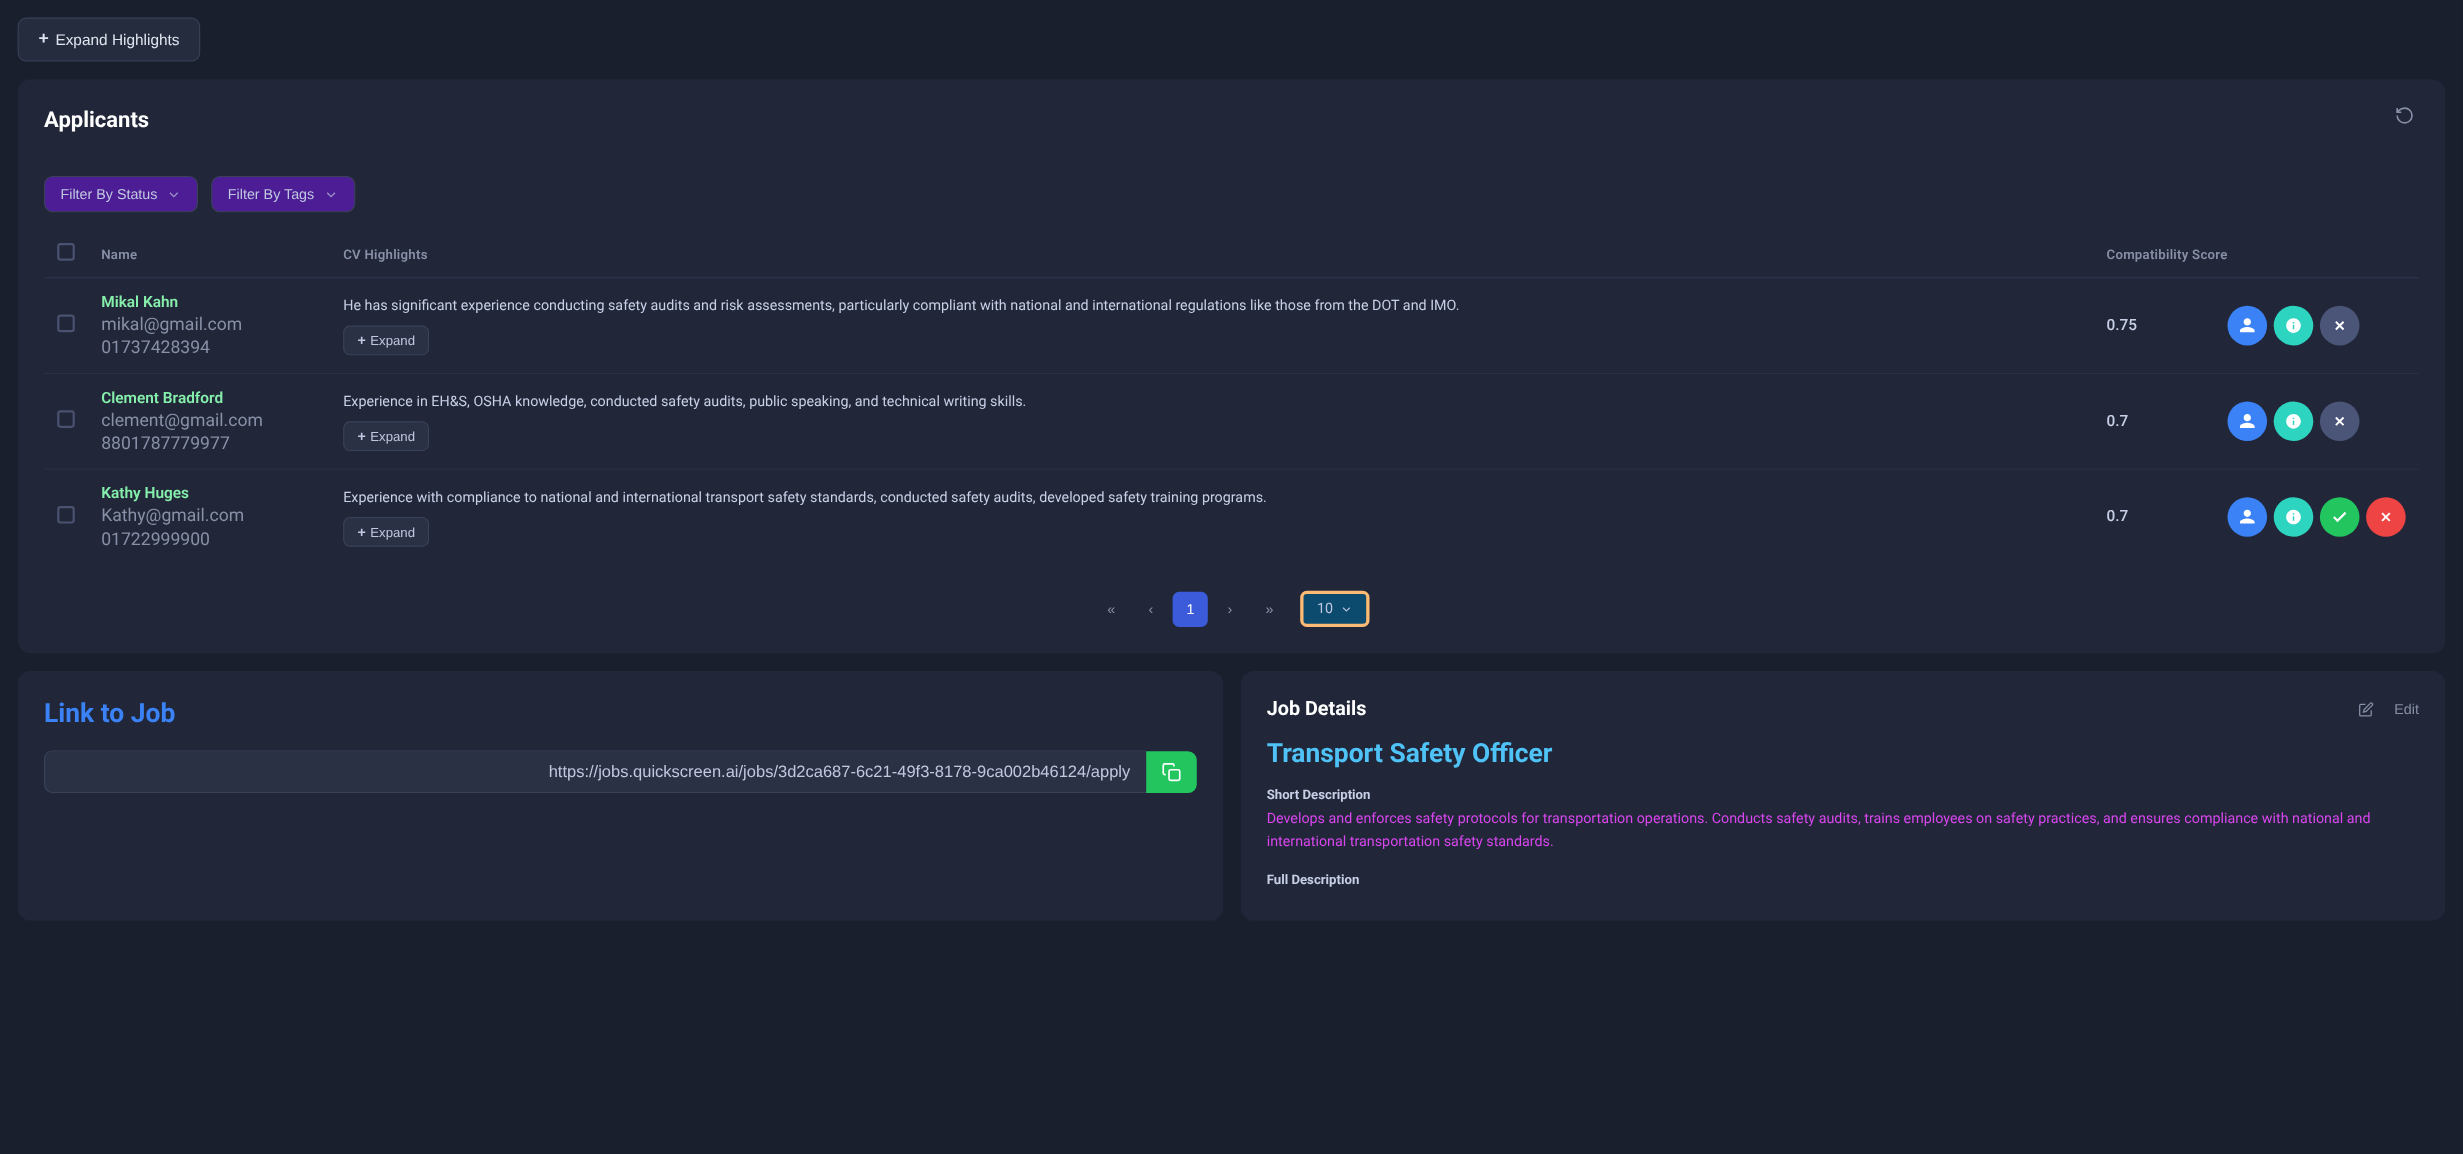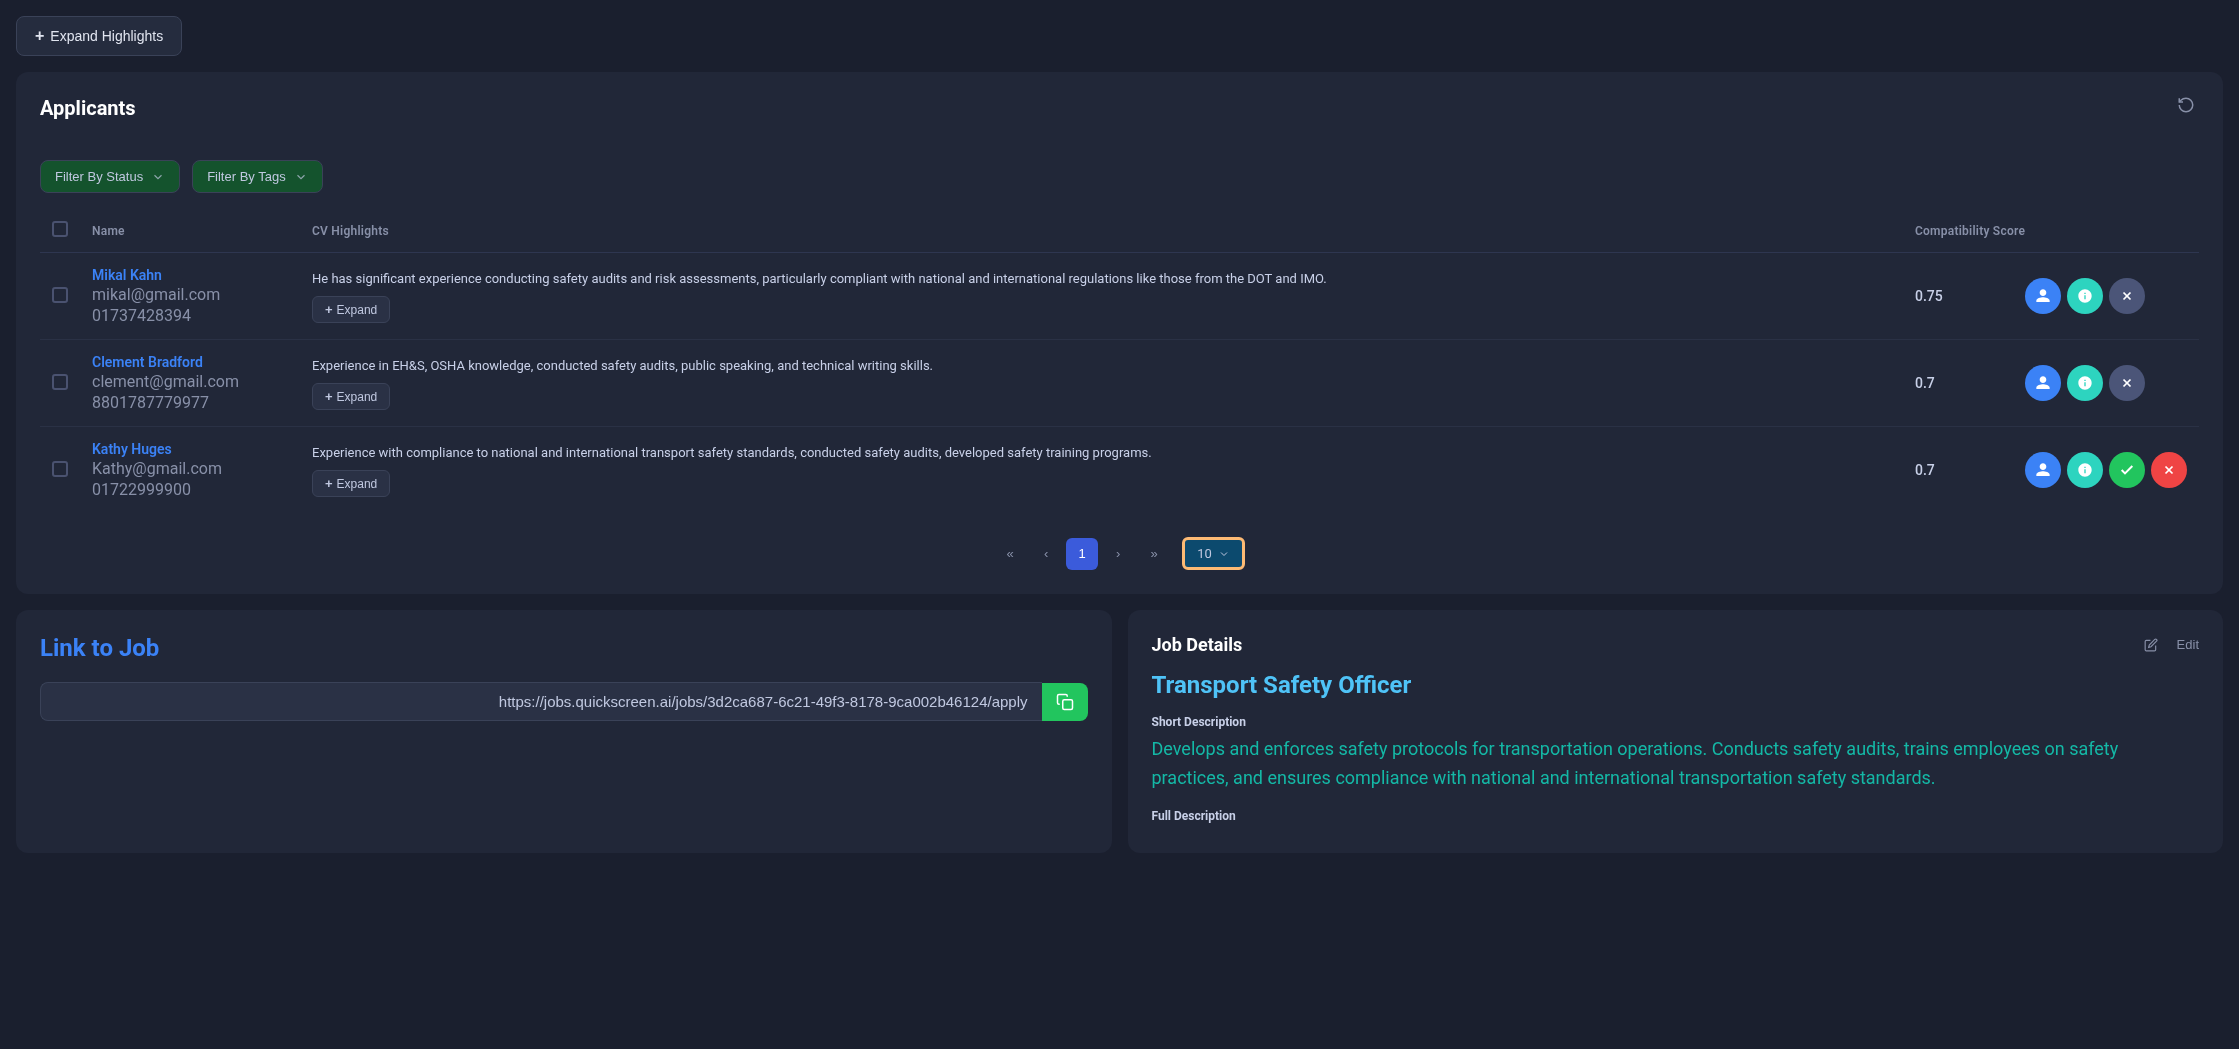--- a/index.html
+++ b/index.html
@@ -45,21 +45,21 @@
     
     .filters-row {
       display: flex;
       gap: 12px;
       margin-bottom: 20px;
     }
     .filter-dropdown {
       display: flex;
       align-items: center;
       gap: 8px;
-      background-color: #14532d;
+      background-color: #4c1d95;
       border: 1px solid #3a4258;
       color: #c0c8e0;
       padding: 8px 14px;
       border-radius: 8px;
       cursor: pointer;
       font-size: 13px;
     }
     .filter-dropdown svg { opacity: 0.7; }
 
     
@@ -98,21 +98,21 @@
       width: 16px;
       height: 16px;
       border: 2px solid #4a5270;
       border-radius: 3px;
       background: transparent;
       cursor: pointer;
       display: inline-block;
     }
 
     
-    .applicant-name { font-weight: 600; color: #3b82f6; font-size: 14px; }
+    .applicant-name { font-weight: 600; color: #86efac; font-size: 14px; }
     .applicant-email { color: #8890a8; font-size: 16px; margin-top: 2px; }
     .applicant-phone { color: #8890a8; font-size: 16px; margin-top: 2px; }
 
     
     .cv-text { color: #c8d0e8; font-size: 13px; line-height: 1.5; margin-bottom: 8px; }
     .expand-btn {
       display: inline-flex;
       align-items: center;
       gap: 4px;
       background-color: #2a3145;
@@ -272,22 +272,22 @@
       color: #4fc3f7;
       margin-bottom: 16px;
     }
     .section-label {
       font-size: 12px;
       font-weight: 700;
       color: #c8d0e8;
       margin-bottom: 6px;
     }
     .section-text {
-      font-size: 18px;
-      color: #14b8a6;
+      font-size: 13px;
+      color: #d946ef;
       line-height: 1.6;
       margin-bottom: 16px;
     }
 
     
     .refresh-btn {
       background: transparent;
       border: none;
       color: #8890a8;
       cursor: pointer;

